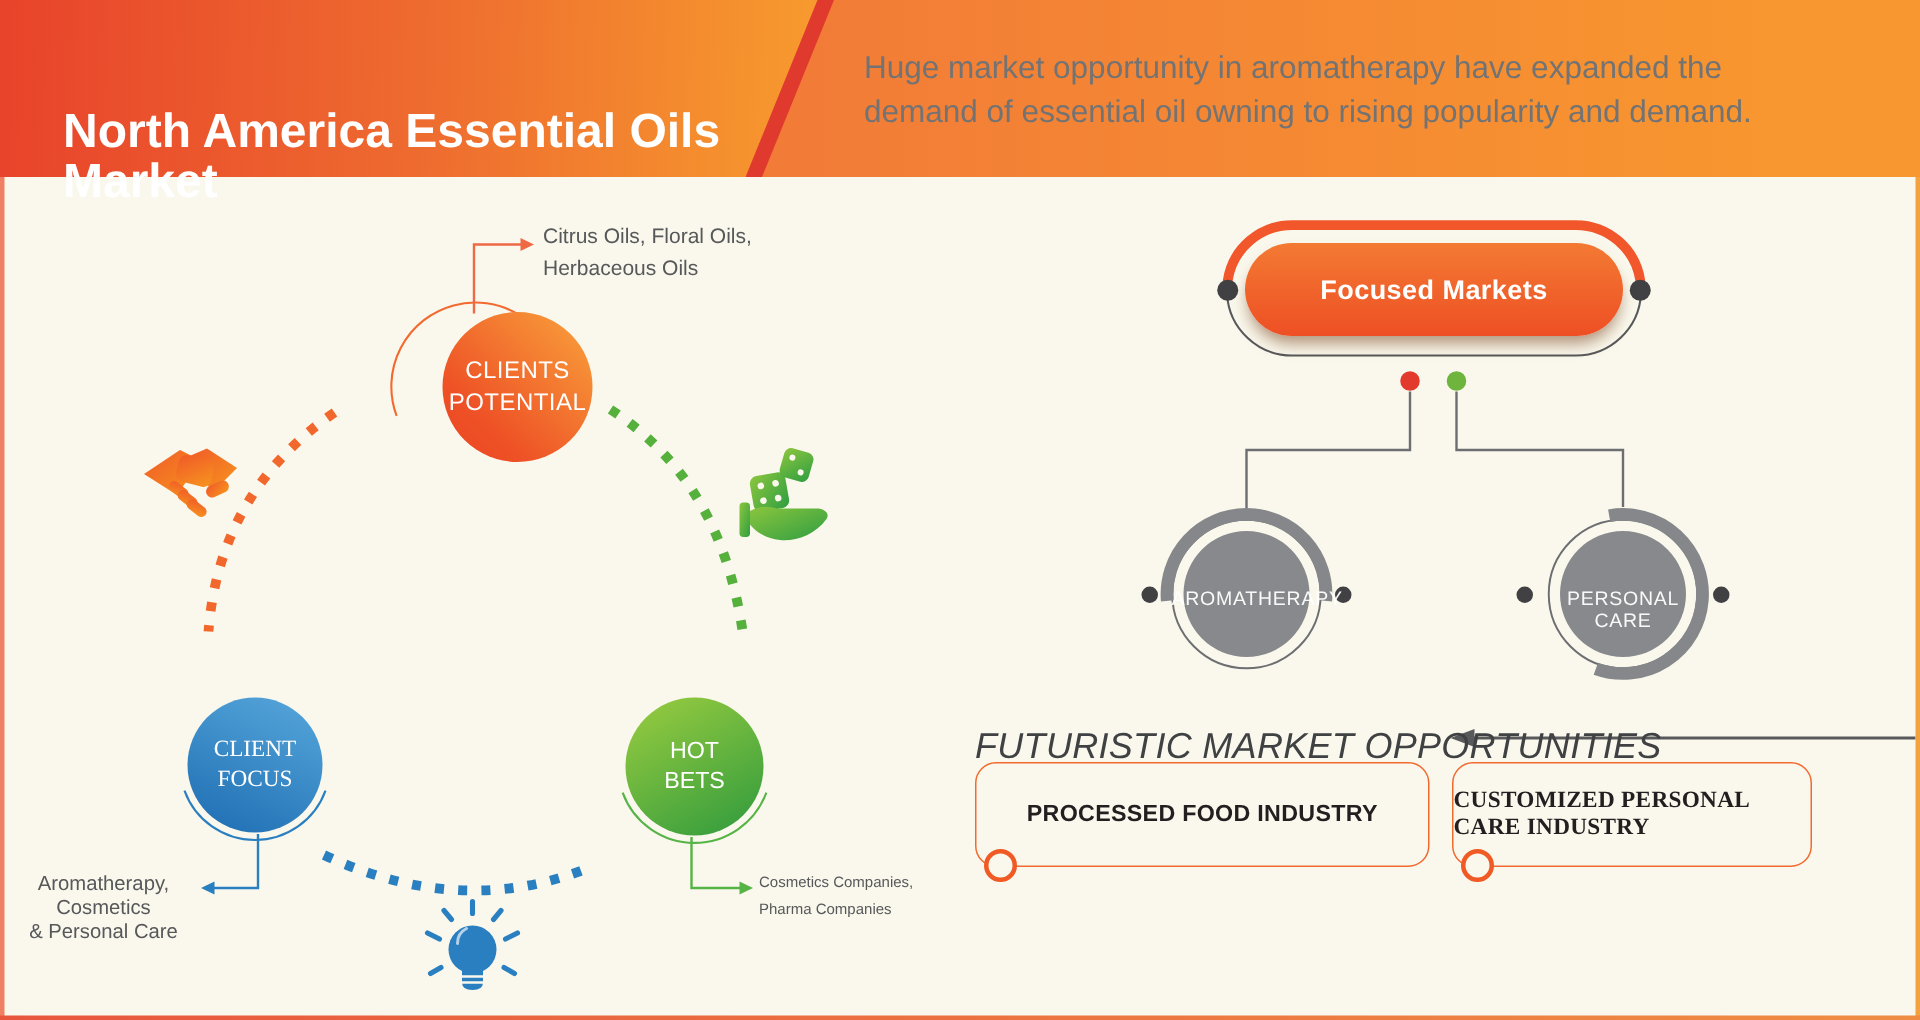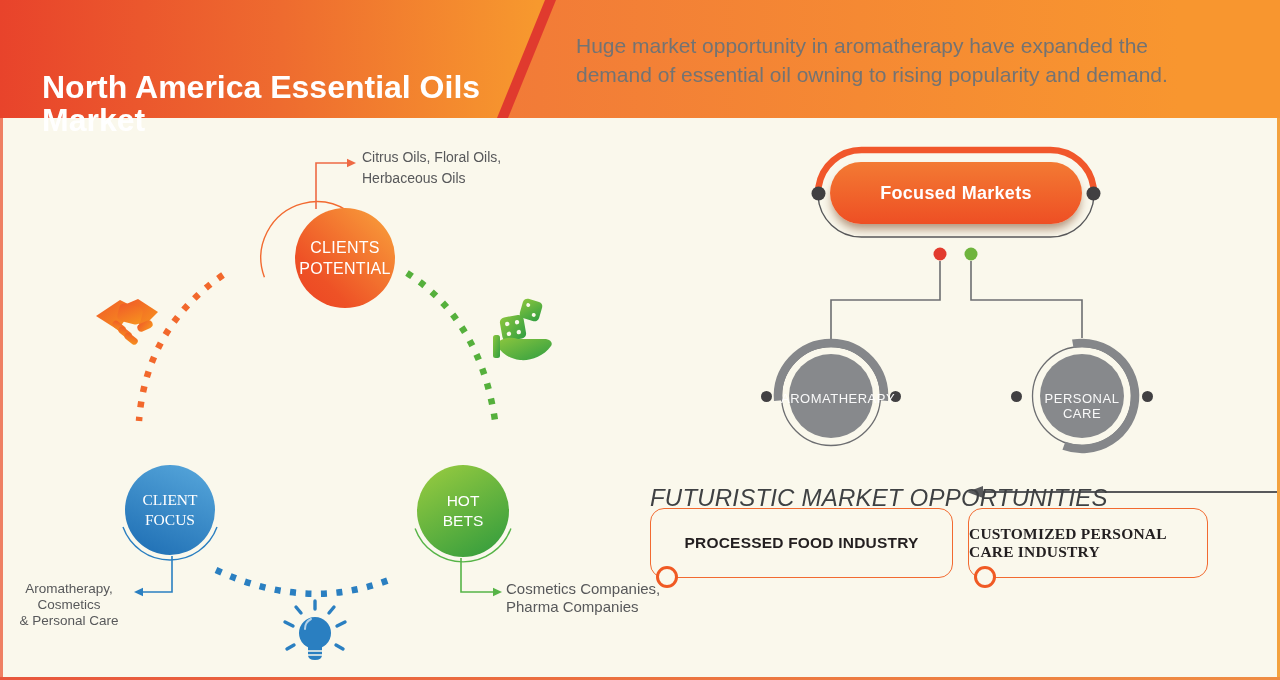--- a/index.html
+++ b/index.html
@@ -40,21 +40,21 @@
     background:linear-gradient(225deg,#f9a43c 0%,#ee5226 72%,#ec4423 100%);margin-left:28px; }
   #circle-cf { left:125px; top:465px; width:90px; height:90px; font-size:15.5px; line-height:20px;
     background:linear-gradient(205deg,#58a8dc,#1c6cb2);font-family:Liberation Serif, serif; }
   #circle-hb { left:417px; top:465px; width:92px; height:92px; font-size:15.5px; line-height:20px;
     background:linear-gradient(150deg,#9ccd40,#2e9a3d); }
 
   
   .note { position:absolute; color:#57585a; white-space:pre-line; z-index:3; }
   #note-citrus { left:362px; top:147px; font-size:14px; line-height:21px; }
   #note-aroma  { left:8px;  top:581px; width:122px; text-align:center; font-size:13.5px; line-height:16px; }
-  #note-cos    { left:506px; top:580px; font-size:15px; line-height:18px; }
+  #note-cos    { left:506px; top:580px; font-size:10px; line-height:18px; }
 
   
   #pill { left:830px; top:162px; width:252px; height:62px; border-radius:31px;
     background:linear-gradient(180deg,#f37a33,#ee4f24); color:#fff; font-size:18px;
     font-weight:bold; letter-spacing:.3px; display:flex; align-items:center; justify-content:center;
     box-shadow:0 7px 10px -2px rgba(105,45,8,.5); z-index:3; }
   .market-label { position:absolute; width:100px; text-align:center; color:rgba(255,255,255,.95);
     font-size:13px; letter-spacing:.5px; z-index:3; }
   #label-aroma { left:781px; top:391px; }
   #label-pc    { left:1032px; top:391px; }

